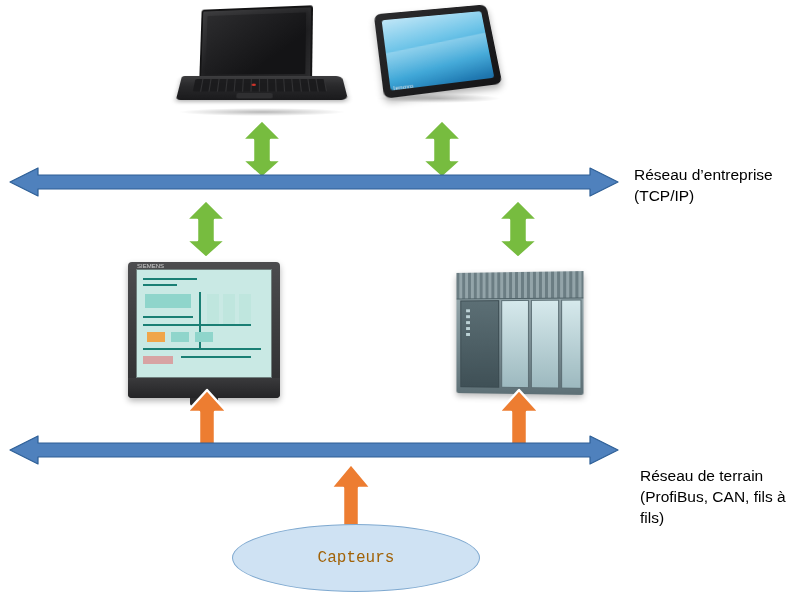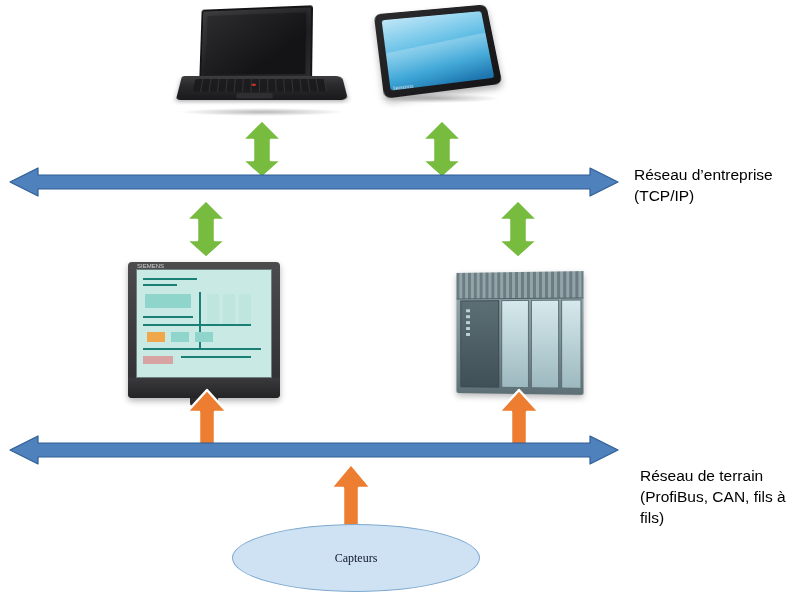--- a/index.html
+++ b/index.html
@@ -179,21 +179,21 @@
 
   
   .sensors {
     left: 232px; top: 524px; width: 246px; height: 66px;
     border-radius: 50%;
     background: #cfe2f3;
     border: 1px solid #7fa9d0;
     display:flex; align-items:center; justify-content:center;
   }
   .sensors span {
-    font-size: 12px; color:#0f172a; font-family:Liberation Serif, serif;
+    font-size: 16px; color:#a16207; font-family:Liberation Mono, monospace;
   }
 
   
   .label {
     font-size: 15.5px;
     color: #000;
     line-height: 21px;
     font-family: "Liberation Sans", sans-serif;
     white-space: pre-line;
   }

